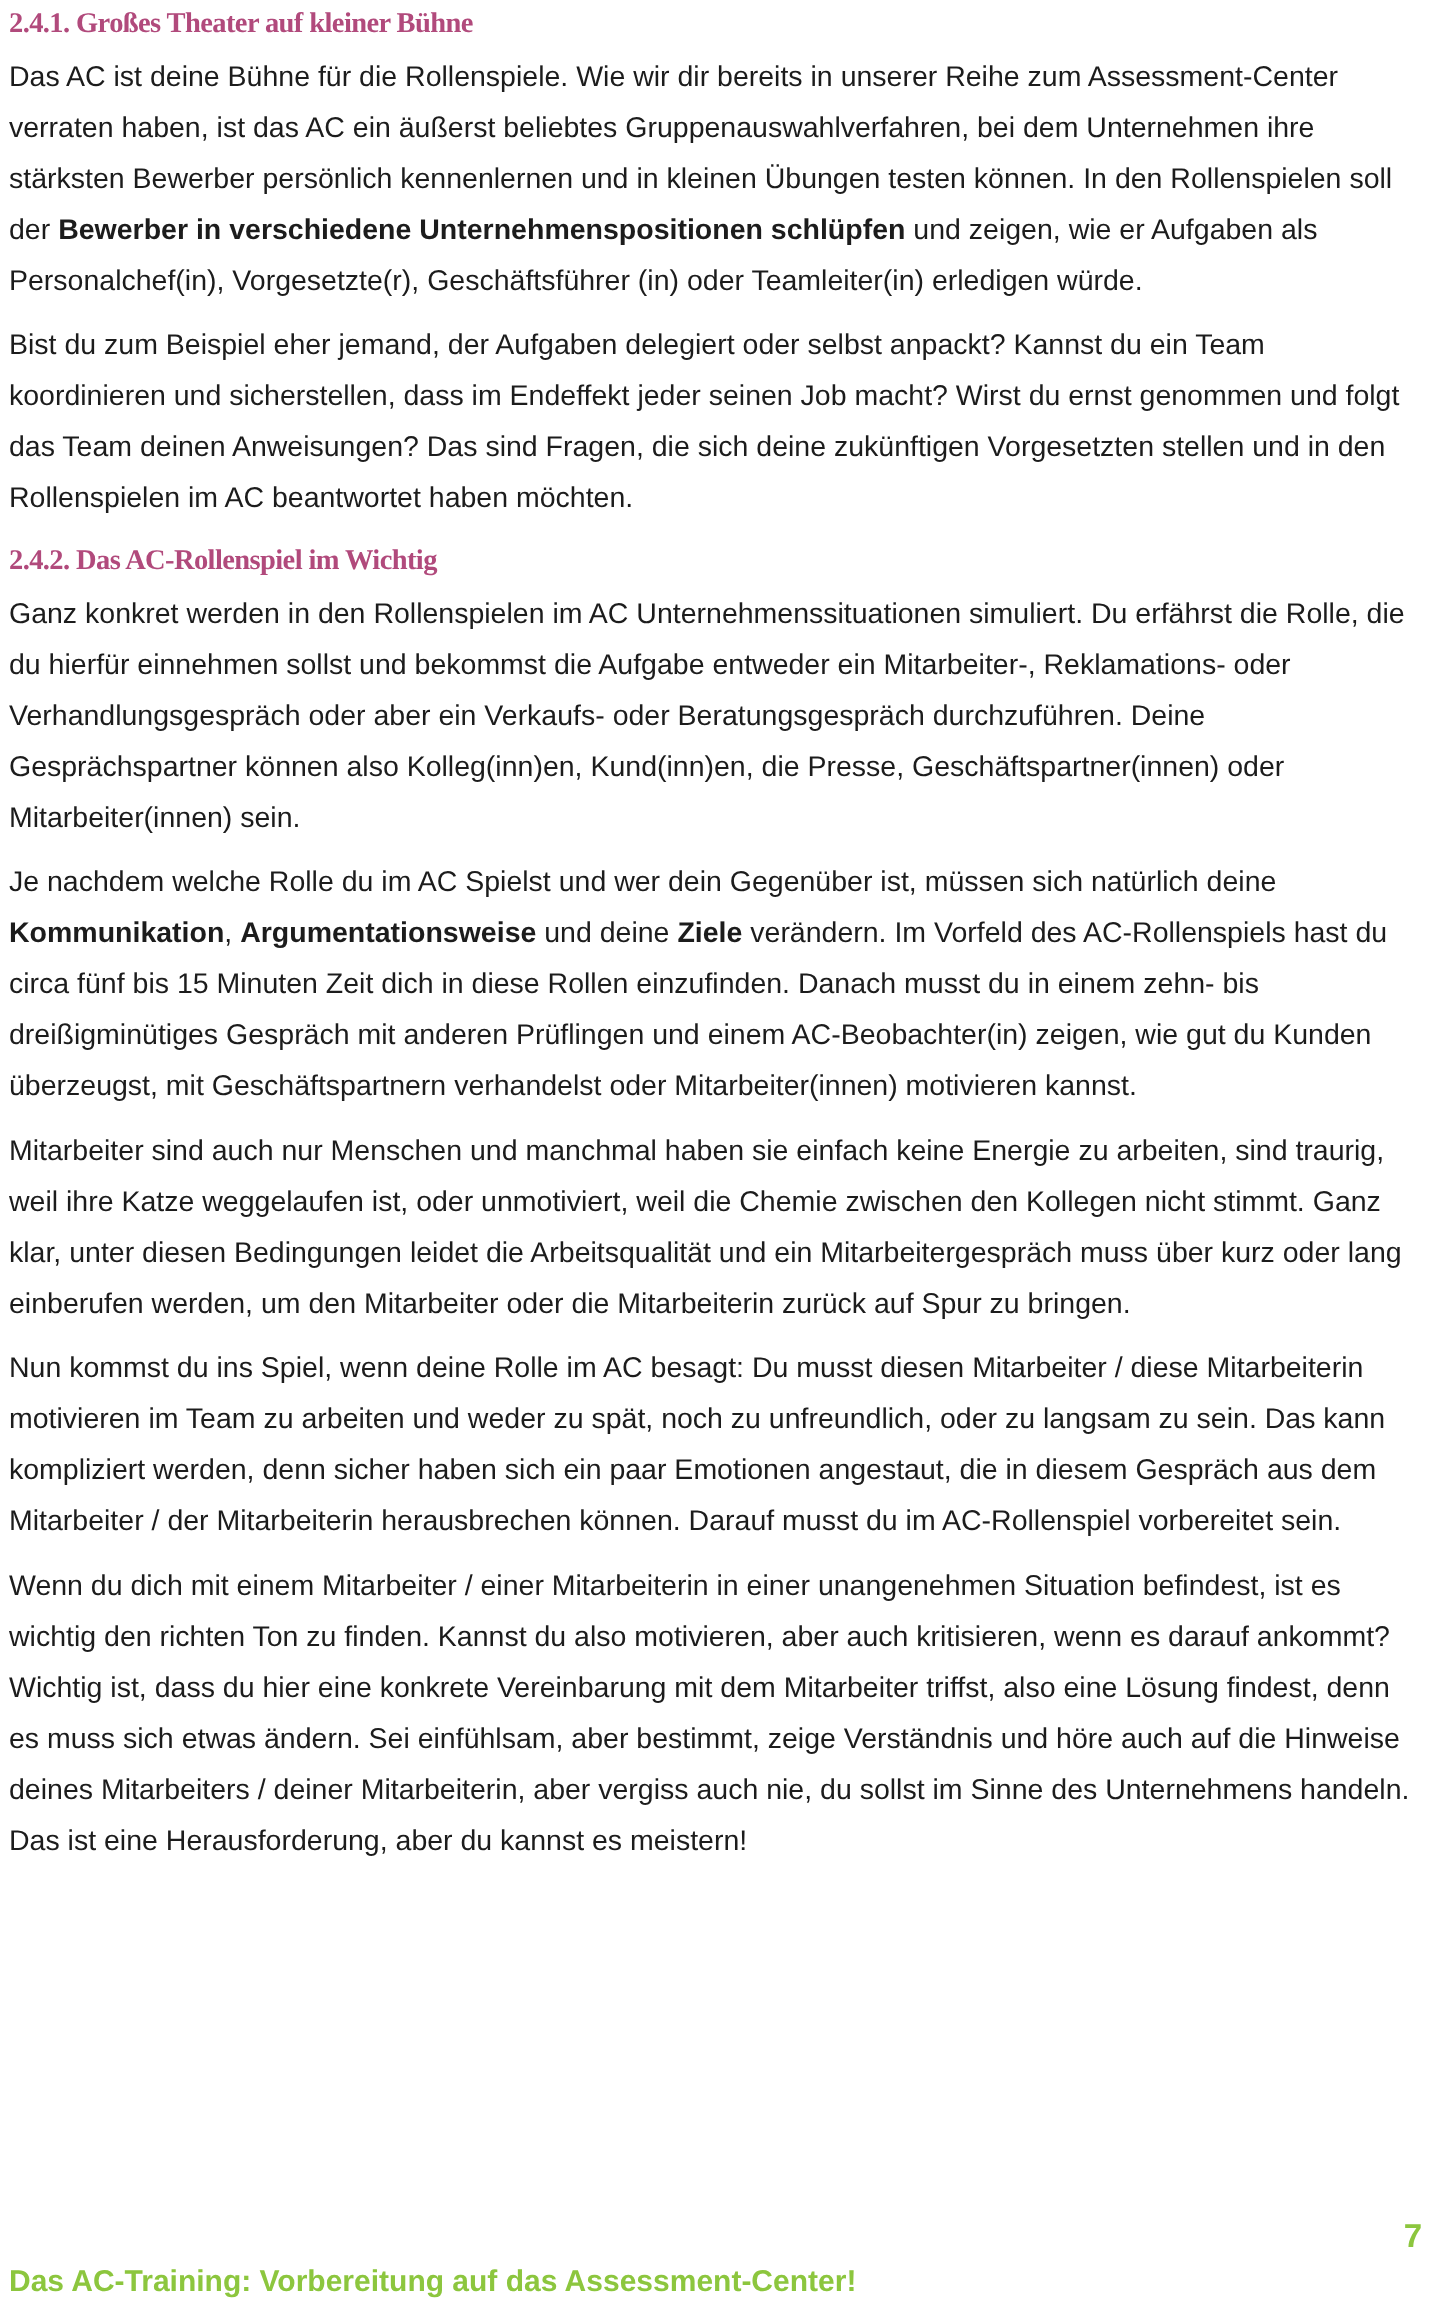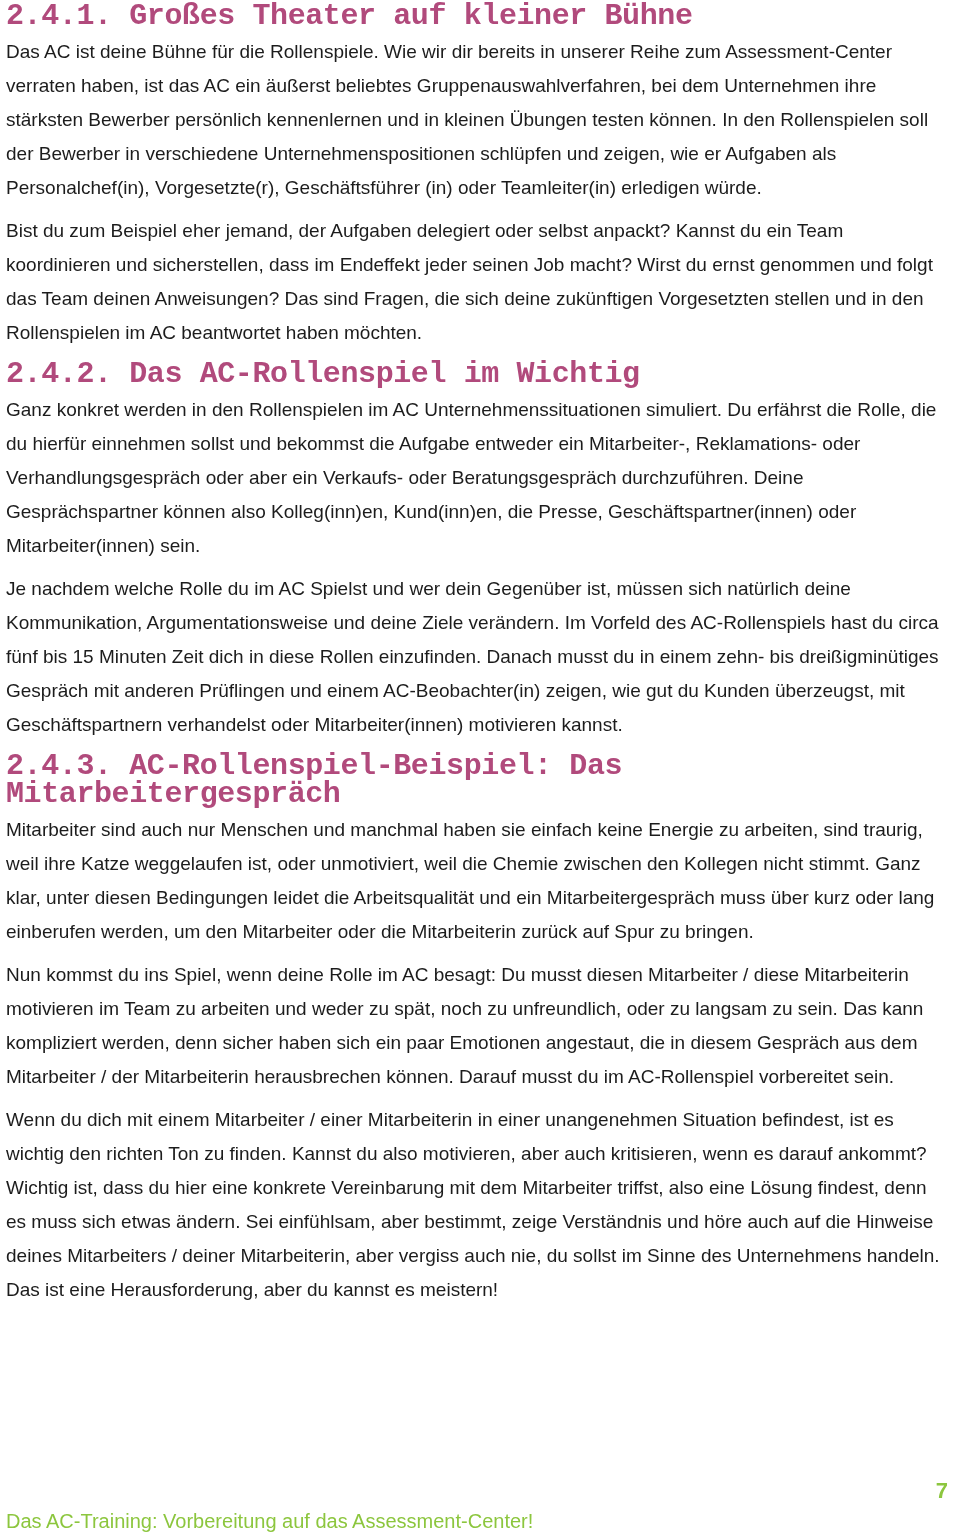--- a/index.html
+++ b/index.html
@@ -14,65 +14,64 @@
     background:var(--page-bg);
     font-family:"Liberation Sans", sans-serif;
     color:var(--text-color);
     position:relative;
     overflow:hidden;
   }
   main.doc{
     padding:2px 12px 0 6px;
   }
   .doc-heading{
-    font-family:Liberation Mono, monospace;
+    font-family:Liberation Serif, serif;
     font-weight:bold;
     color:var(--heading-color);
-    font-size:30px;
+    font-size:19px;
     line-height:28px;
     letter-spacing:-0.4px;
     margin:10px 0 5px 0;
   }
   .doc-heading:first-child{margin-top:0;}
   .doc-paragraph{
     font-size:19px;
     line-height:34px;
     margin:0 0 9px 0;
     text-align:left;
   }
-  .doc-paragraph .bold{font-weight:normal;}
+  .doc-paragraph .bold{font-weight:bold;}
   .page-number{
     position:absolute;
     top:1478px;
     right:12px;
     color:var(--accent-green);
     font-weight:bold;
     font-size:22px;
     line-height:26px;
   }
   .footer-title{
     position:absolute;
     top:1509px;
     left:6px;
     color:var(--accent-green);
-    font-weight:normal;
+    font-weight:bold;
     font-size:20px;
     line-height:24px;
   }
 </style>
 </head>
 <body>
 
 <main class="doc">
     <h2 class="doc-heading">2.4.1. Großes Theater auf kleiner Bühne</h2>
     <p class="doc-paragraph"><span class="">Das AC ist deine Bühne für die Rollenspiele. Wie wir dir bereits in unserer Reihe zum Assessment-Center verraten haben, ist das AC ein äußerst beliebtes Gruppenauswahlverfahren, bei dem Unternehmen ihre stärksten Bewerber persönlich kennenlernen und in kleinen Übungen testen können. In den Rollenspielen soll der </span><span class="bold">Bewerber in verschiedene Unternehmenspositionen schlüpfen</span><span class=""> und zeigen, wie er Aufgaben als Personalchef(in), Vorgesetzte(r), Geschäftsführer (in) oder Teamleiter(in) erledigen würde.</span></p>
     <p class="doc-paragraph"><span class="">Bist du zum Beispiel eher jemand, der Aufgaben delegiert oder selbst anpackt? Kannst du ein Team koordinieren und sicherstellen, dass im Endeffekt jeder seinen Job macht? Wirst du ernst genommen und folgt das Team deinen Anweisungen? Das sind Fragen, die sich deine zukünftigen Vorgesetzten stellen und in den Rollenspielen im AC beantwortet haben möchten.</span></p>
     <h2 class="doc-heading">2.4.2. Das AC-Rollenspiel im Wichtig</h2>
     <p class="doc-paragraph"><span class="">Ganz konkret werden in den Rollenspielen im AC Unternehmenssituationen simuliert. Du erfährst die Rolle, die du hierfür einnehmen sollst und bekommst die Aufgabe entweder ein Mitarbeiter-, Reklamations- oder Verhandlungsgespräch oder aber ein Verkaufs- oder Beratungsgespräch durchzuführen. Deine Gesprächspartner können also Kolleg(inn)en, Kund(inn)en, die Presse, Geschäftspartner(innen) oder Mitarbeiter(innen) sein.</span></p>
     <p class="doc-paragraph"><span class="">Je nachdem welche Rolle du im AC Spielst und wer dein Gegenüber ist, müssen sich natürlich deine </span><span class="bold">Kommunikation</span><span class="">, </span><span class="bold">Argumentationsweise</span><span class=""> und deine </span><span class="bold">Ziele</span><span class=""> verändern. Im Vorfeld des AC-Rollenspiels hast du circa fünf bis 15 Minuten Zeit dich in diese Rollen einzufinden. Danach musst du in einem zehn- bis dreißigminütiges Gespräch mit anderen Prüflingen und einem AC-Beobachter(in) zeigen, wie gut du Kunden überzeugst, mit Geschäftspartnern verhandelst oder Mitarbeiter(innen) motivieren kannst.</span></p>
-    <h2 class="doc-heading">2.4.3. AC-Rollenspiel-Beispiel: Das Mitarbeitergespräch</h2>
     <p class="doc-paragraph"><span class="">Mitarbeiter sind auch nur Menschen und manchmal haben sie einfach keine Energie zu arbeiten, sind traurig, weil ihre Katze weggelaufen ist, oder unmotiviert, weil die Chemie zwischen den Kollegen nicht stimmt. Ganz klar, unter diesen Bedingungen leidet die Arbeitsqualität und ein Mitarbeitergespräch muss über kurz oder lang einberufen werden, um den Mitarbeiter oder die Mitarbeiterin zurück auf Spur zu bringen.</span></p>
     <p class="doc-paragraph"><span class="">Nun kommst du ins Spiel, wenn deine Rolle im AC besagt: Du musst diesen Mitarbeiter / diese Mitarbeiterin motivieren im Team zu arbeiten und weder zu spät, noch zu unfreundlich, oder zu langsam zu sein. Das kann kompliziert werden, denn sicher haben sich ein paar Emotionen angestaut, die in diesem Gespräch aus dem Mitarbeiter / der Mitarbeiterin herausbrechen können. Darauf musst du im AC-Rollenspiel vorbereitet sein.</span></p>
     <p class="doc-paragraph"><span class="">Wenn du dich mit einem Mitarbeiter / einer Mitarbeiterin in einer unangenehmen Situation befindest, ist es wichtig den richten Ton zu finden. Kannst du also motivieren, aber auch kritisieren, wenn es darauf ankommt? Wichtig ist, dass du hier eine konkrete Vereinbarung mit dem Mitarbeiter triffst, also eine Lösung findest, denn es muss sich etwas ändern. Sei einfühlsam, aber bestimmt, zeige Verständnis und höre auch auf die Hinweise deines Mitarbeiters / deiner Mitarbeiterin, aber vergiss auch nie, du sollst im Sinne des Unternehmens handeln. Das ist eine Herausforderung, aber du kannst es meistern!</span></p>
   </main>
 
 <div class="page-number">7</div>
 <div class="footer-title">Das AC-Training: Vorbereitung auf das Assessment-Center!</div>
 
 </body></html>

